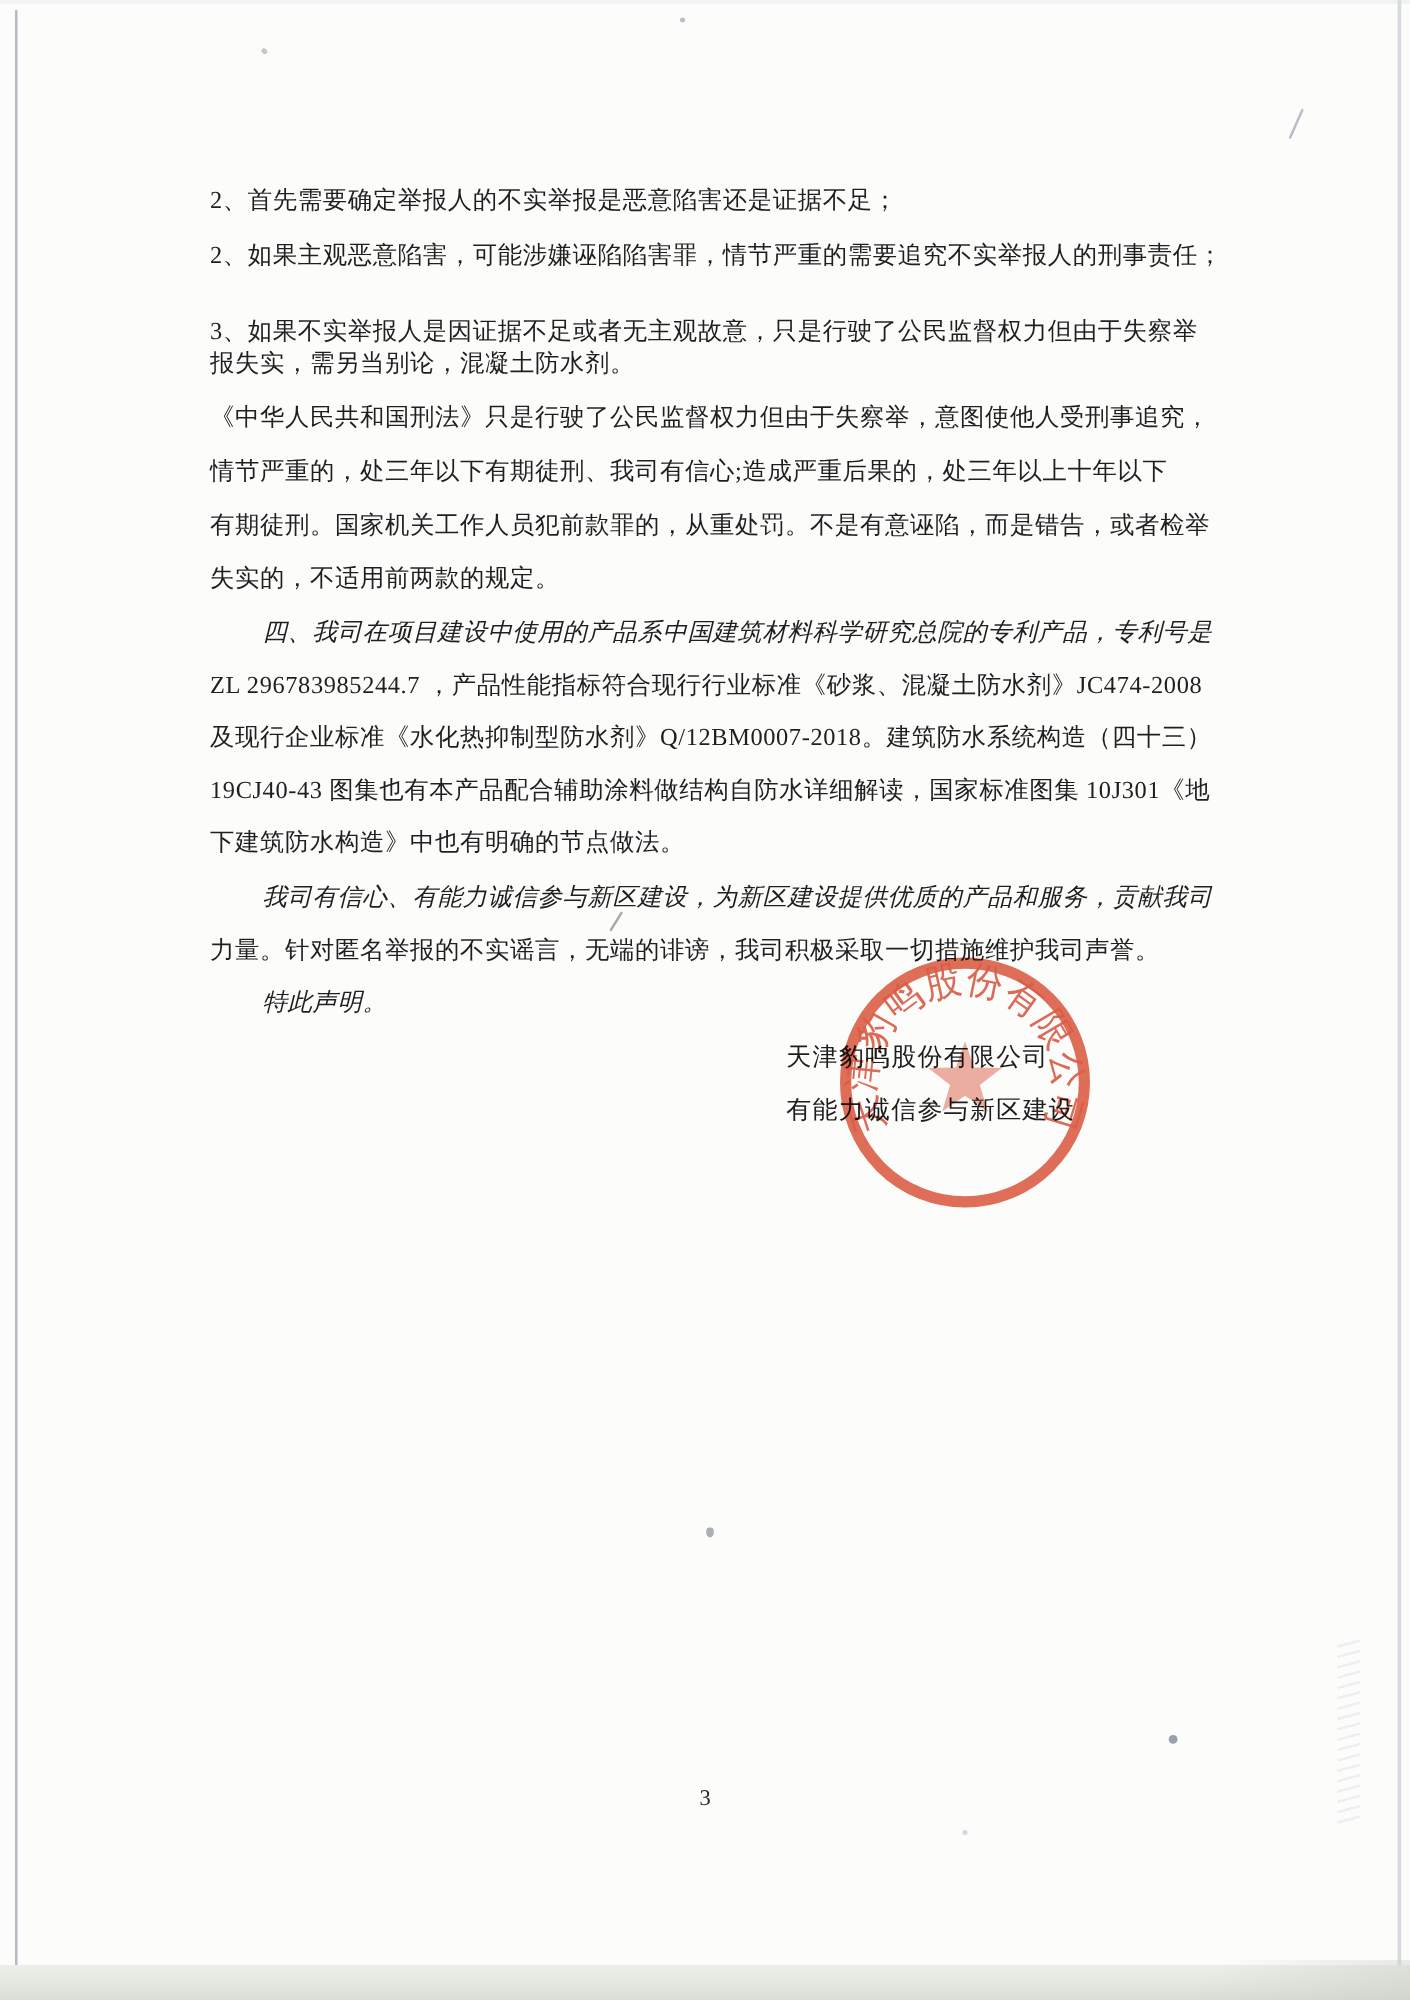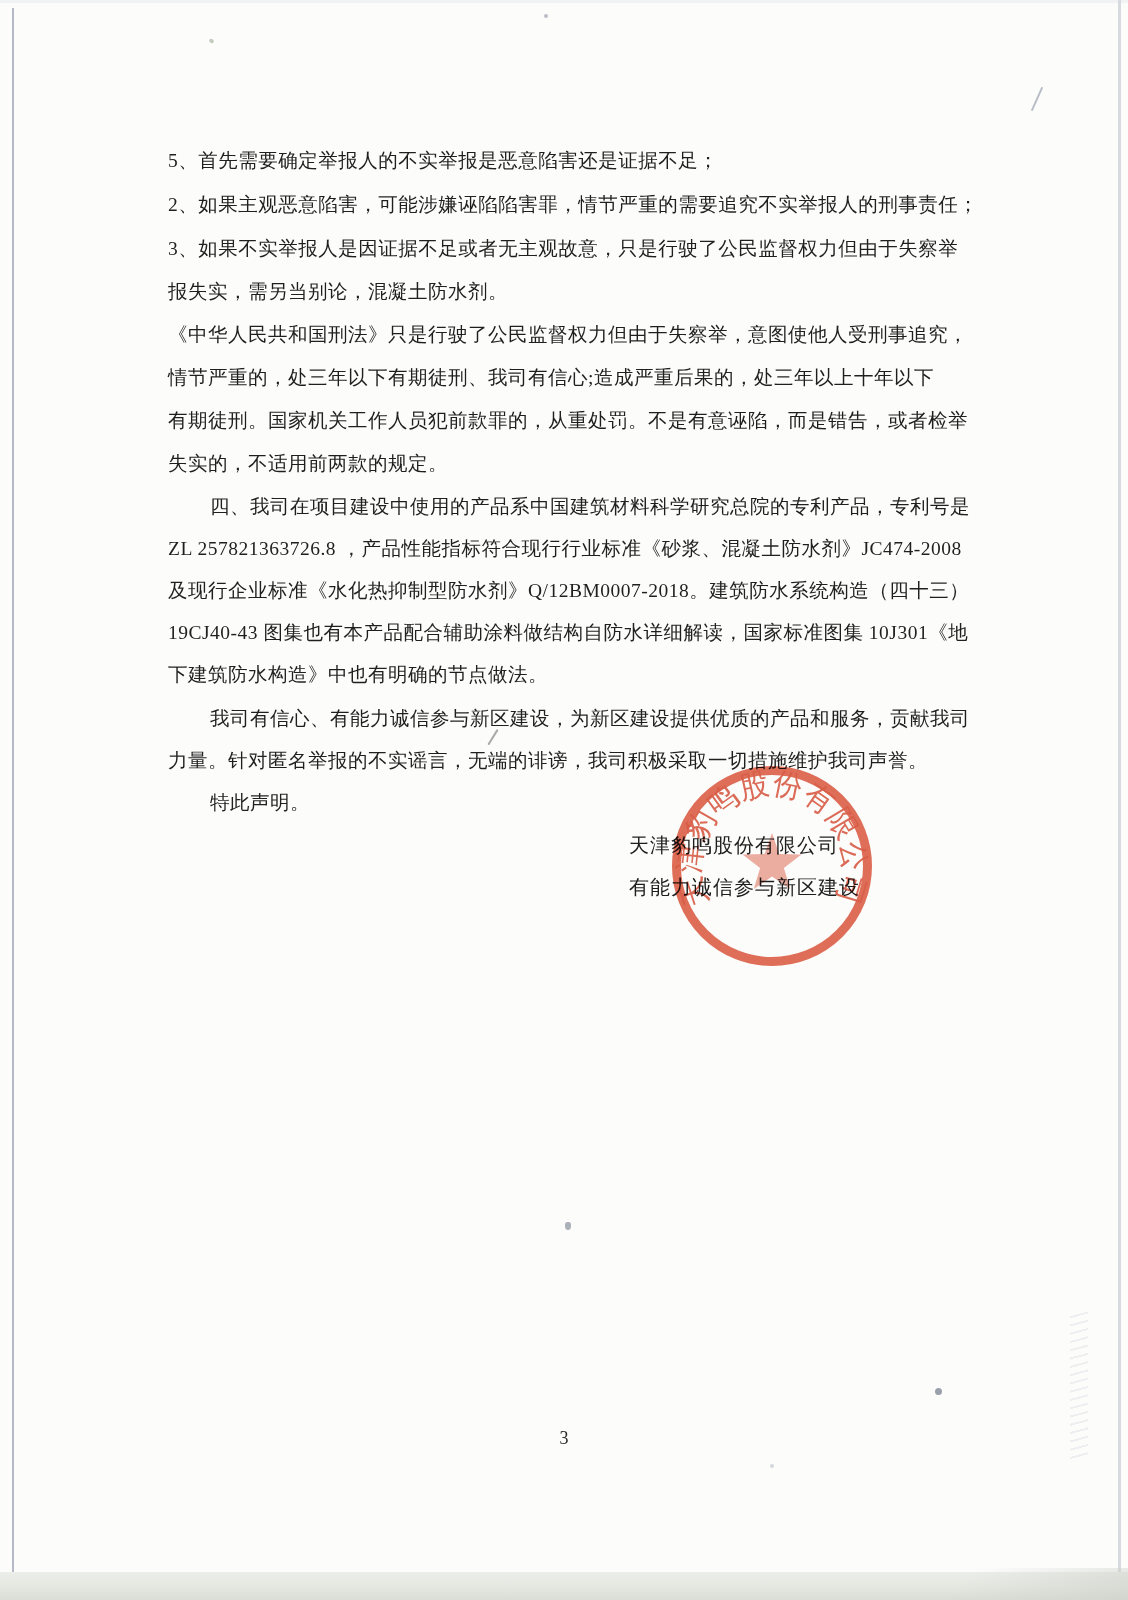--- a/index.html
+++ b/index.html
@@ -14,21 +14,21 @@
   .edge-right{position:absolute;left:1118px;top:0;width:3px;height:1572px;background:#d7dadf;}
   .band-bottom{position:absolute;left:0;top:1572px;width:1128px;height:28px;
     background:linear-gradient(to bottom,#eceee9 0%,#e4e7e0 55%,#daddd5 100%);}
   .band-bottom-shadow{position:absolute;left:900px;top:1568px;width:228px;height:32px;
     background:linear-gradient(135deg,transparent 30%,#c9cec6 100%);opacity:.5;}
   .band-top{position:absolute;left:0;top:0;width:1128px;height:3px;background:#f1f2f3;}
   
   .doc{position:absolute;left:168px;top:0;width:800px;color:#1f1f1f;}
   .line{position:absolute;left:0;font-size:19.5px;line-height:26px;white-space:nowrap;
     letter-spacing:.5px;}
-  .indent{padding-left:42px;}
+  .indent{padding-left:42px;font-style:italic;}
   .sig{position:absolute;color:#1d1d1d;font-size:20px;white-space:nowrap;letter-spacing:1px;}
   .pageno{position:absolute;left:0;top:1428px;width:1128px;text-align:center;
     font-size:18px;color:#2a2a2a;}
   
   .stamp{position:absolute;left:662px;top:756px;mix-blend-mode:multiply;opacity:.93;}
   
   .speck{position:absolute;border-radius:50%;}
   .s1{left:544px;top:14px;width:4px;height:4px;background:#b9bdc4;}
   .s2{left:209px;top:39px;width:5px;height:4px;background:#c3cabe;transform:rotate(40deg);}
   .s3{left:935px;top:1388px;width:7px;height:7px;background:#9aa0ab;}
@@ -46,30 +46,30 @@
 
 <div class="page">
 
   <div class="band-top"></div>
   <div class="edge-left"></div>
   <div class="edge-right"></div>
   <div class="band-bottom"></div>
   <div class="band-bottom-shadow"></div>
 
   <div class="doc">
-    <div class="line" style="top:148px">5、首先需要确定举报人的不实举报是恶意陷害还是证据不足；</div>
+    <div class="line" style="top:148px">2、首先需要确定举报人的不实举报是恶意陷害还是证据不足；</div>
     <div class="line" style="top:192px">2、如果主观恶意陷害，可能涉嫌诬陷陷害罪，情节严重的需要追究不实举报人的刑事责任；</div>
-    <div class="line" style="top:236px">3、如果不实举报人是因证据不足或者无主观故意，只是行驶了公民监督权力但由于失察举</div>
+    <div class="line" style="top:253px">3、如果不实举报人是因证据不足或者无主观故意，只是行驶了公民监督权力但由于失察举</div>
     <div class="line" style="top:279px">报失实，需另当别论，混凝土防水剂。</div>
     <div class="line" style="top:322px">《中华人民共和国刑法》只是行驶了公民监督权力但由于失察举，意图使他人受刑事追究，</div>
     <div class="line" style="top:365px">情节严重的，处三年以下有期徒刑、我司有信心;造成严重后果的，处三年以上十年以下</div>
     <div class="line" style="top:408px">有期徒刑。国家机关工作人员犯前款罪的，从重处罚。不是有意诬陷，而是错告，或者检举</div>
     <div class="line" style="top:451px">失实的，不适用前两款的规定。</div>
     <div class="line indent" style="top:494px">四、我司在项目建设中使用的产品系中国建筑材料科学研究总院的专利产品，专利号是</div>
-    <div class="line" style="top:536px">ZL 257821363726.8 ，产品性能指标符合现行行业标准《砂浆、混凝土防水剂》JC474-2008</div>
+    <div class="line" style="top:536px">ZL 296783985244.7 ，产品性能指标符合现行行业标准《砂浆、混凝土防水剂》JC474-2008</div>
     <div class="line" style="top:578px">及现行企业标准《水化热抑制型防水剂》Q/12BM0007-2018。建筑防水系统构造（四十三）</div>
     <div class="line" style="top:620px">19CJ40-43 图集也有本产品配合辅助涂料做结构自防水详细解读，国家标准图集 10J301《地</div>
     <div class="line" style="top:662px">下建筑防水构造》中也有明确的节点做法。</div>
     <div class="line indent" style="top:706px">我司有信心、有能力诚信参与新区建设，为新区建设提供优质的产品和服务，贡献我司</div>
     <div class="line" style="top:748px">力量。针对匿名举报的不实谣言，无端的诽谤，我司积极采取一切措施维护我司声誉。</div>
     <div class="line indent" style="top:790px">特此声明。</div>
   </div>
 
   <div class="sig" style="left:629px;top:832px">天津豹鸣股份有限公司</div>
   <div class="sig" style="left:629px;top:874px">有能力诚信参与新区建设</div>

